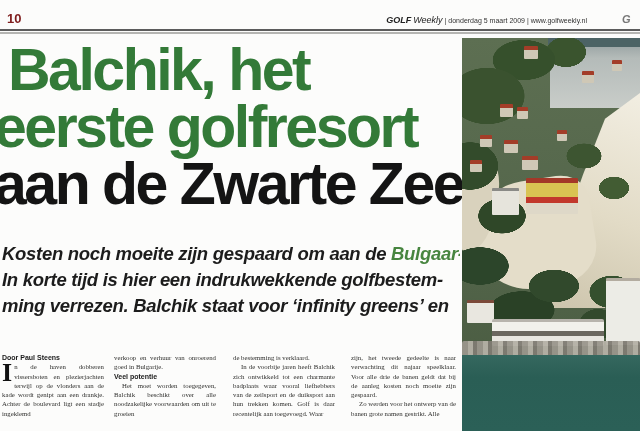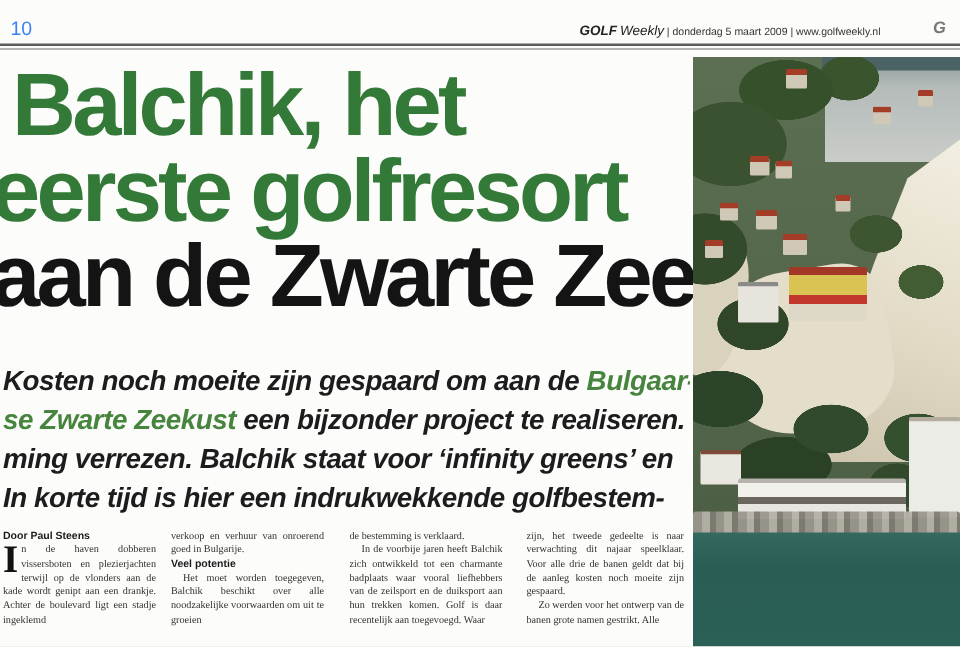--- a/index.html
+++ b/index.html
@@ -1,20 +1,20 @@
 <!DOCTYPE html>
 <html><head>
 <meta charset="utf-8">
 <style>
   html,body{margin:0;padding:0;background:#e9e9e7;}
   .page{position:relative;width:640px;height:431px;background:#fcfcfb;overflow:hidden;
         font-family:"Liberation Sans",sans-serif;}
 
   
-  .hdr-pagenum{position:absolute;left:7px;top:11px;font-size:13px;font-weight:normal;color:#3b82f6;}
+  .hdr-pagenum{position:absolute;left:7px;top:11px;font-size:13px;font-weight:bold;color:#7f1d1d;}
   .hdr-section{position:absolute;left:38px;top:12px;font-size:11px;font-weight:bold;
                letter-spacing:4.5px;color:#337a38;}
   .hdr-mast{position:absolute;top:15px;left:375px;width:212px;text-align:right;color:#222;
             font-size:7px;white-space:nowrap;}
   .hdr-mast .mn{font-weight:bold;font-style:italic;font-size:9px;letter-spacing:0;margin-top:48px;}
   .hdr-mast .ms{font-style:italic;font-size:9px;}
   .hdr-mast .mm{color:#333;}
   .hdr-mast .mu{color:#333;}
   .hdr-next{position:absolute;left:622px;top:13px;font-size:11px;font-weight:bold;
             font-style:italic;color:#777;}
@@ -110,23 +110,22 @@
   <div class="hdr-rule"></div>
 
   <div class="headline">
     <div class="h-green hl1">Balchik, het</div>
     <div class="h-green">eerste golfresort</div>
     <div class="h-black">aan de Zwarte Zee</div>
   </div>
 
   <div class="standfirst">
     <div><span>Kosten noch moeite zijn gespaard om aan de</span> <span class="sf-green">Bulgaar-</span></div>
-    <div><span class="sf-green">se Zwarte Zeekust</span> <span>een bijzonder project te realiseren.</span></div>
+    <div>In korte tijd is hier een indrukwekkende golfbestem-</div>
     <div>ming verrezen. Balchik staat voor ‘infinity greens’ en</div>
-    <div>In korte tijd is hier een indrukwekkende golfbestem-</div>
   </div>
 
   <div class="col col1">
     <p class="byline">Door Paul Steens</p>
     <p><span class="dropcap">I</span><span>n de haven dobberen vissersboten en plezierjachten terwijl op de vlonders aan de kade wordt genipt aan een drankje. Achter de boulevard ligt een stadje ingeklemd</span></p>
   </div>
 
   <div class="col col2">
     <p>verkoop en verhuur van onroerend goed in Bulgarije.</p>
     <p class="subhead">Veel potentie</p>

